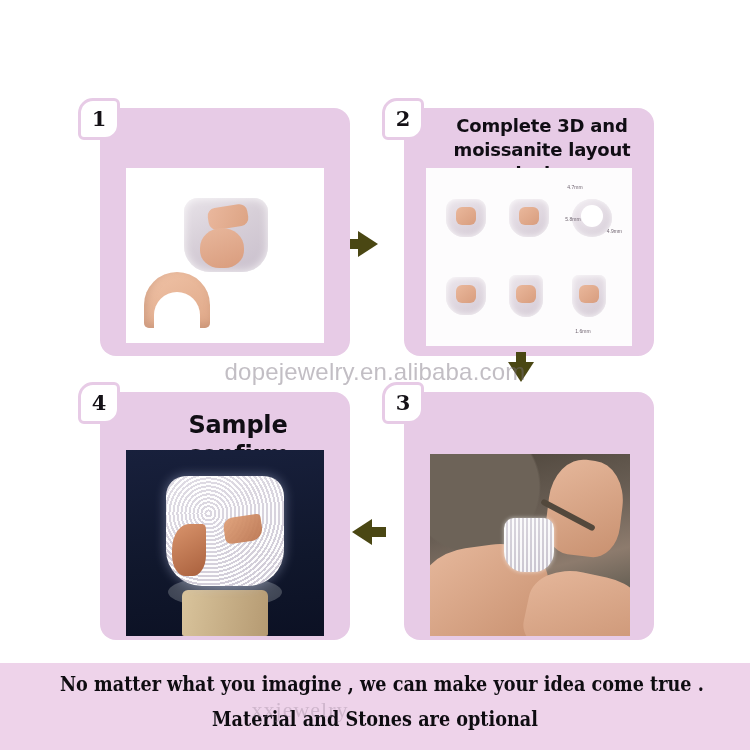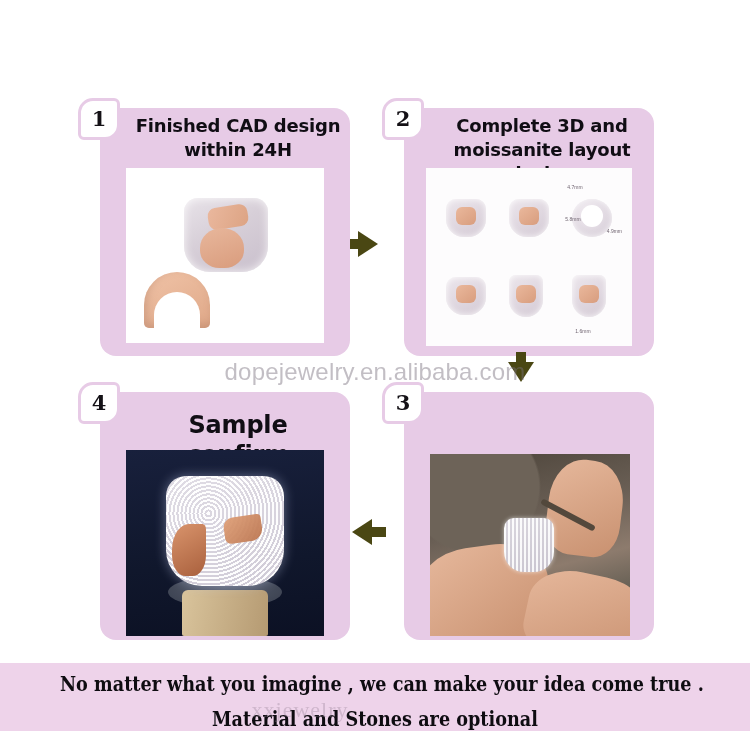--- a/index.html
+++ b/index.html
@@ -339,21 +339,21 @@
     color: rgba(150,130,150,0.35);
     letter-spacing: 1px;
     pointer-events: none;
   }
 
   
   .footer {
     position: absolute;
     left: 0; top: 663px;
     width: 750px;
-    height: 68px;
+    height: 87px;
     background: #eed3ea;
   }
   .footer-line {
     position: absolute;
     left: 0;
     width: 750px;
     text-align: center;
     font-family: "DejaVu Serif", serif;
     font-weight: bold;
     font-size: 21px;
@@ -368,21 +368,20 @@
 </head>
 <body>
 
 <div class="page">
 
 
   <div class="step step-1">
     <div class="badge">
       <span>1</span>
     </div>
-    <div class="step-label">Finished CAD design within 24H</div>
     <div class="photo photo-1">
       <div class="cad-ring">
         <div class="plate"></div>
       </div>
       <div class="cad-band"></div>
     </div>
   </div>
 
   <div class="step step-2">
     <div class="badge">

